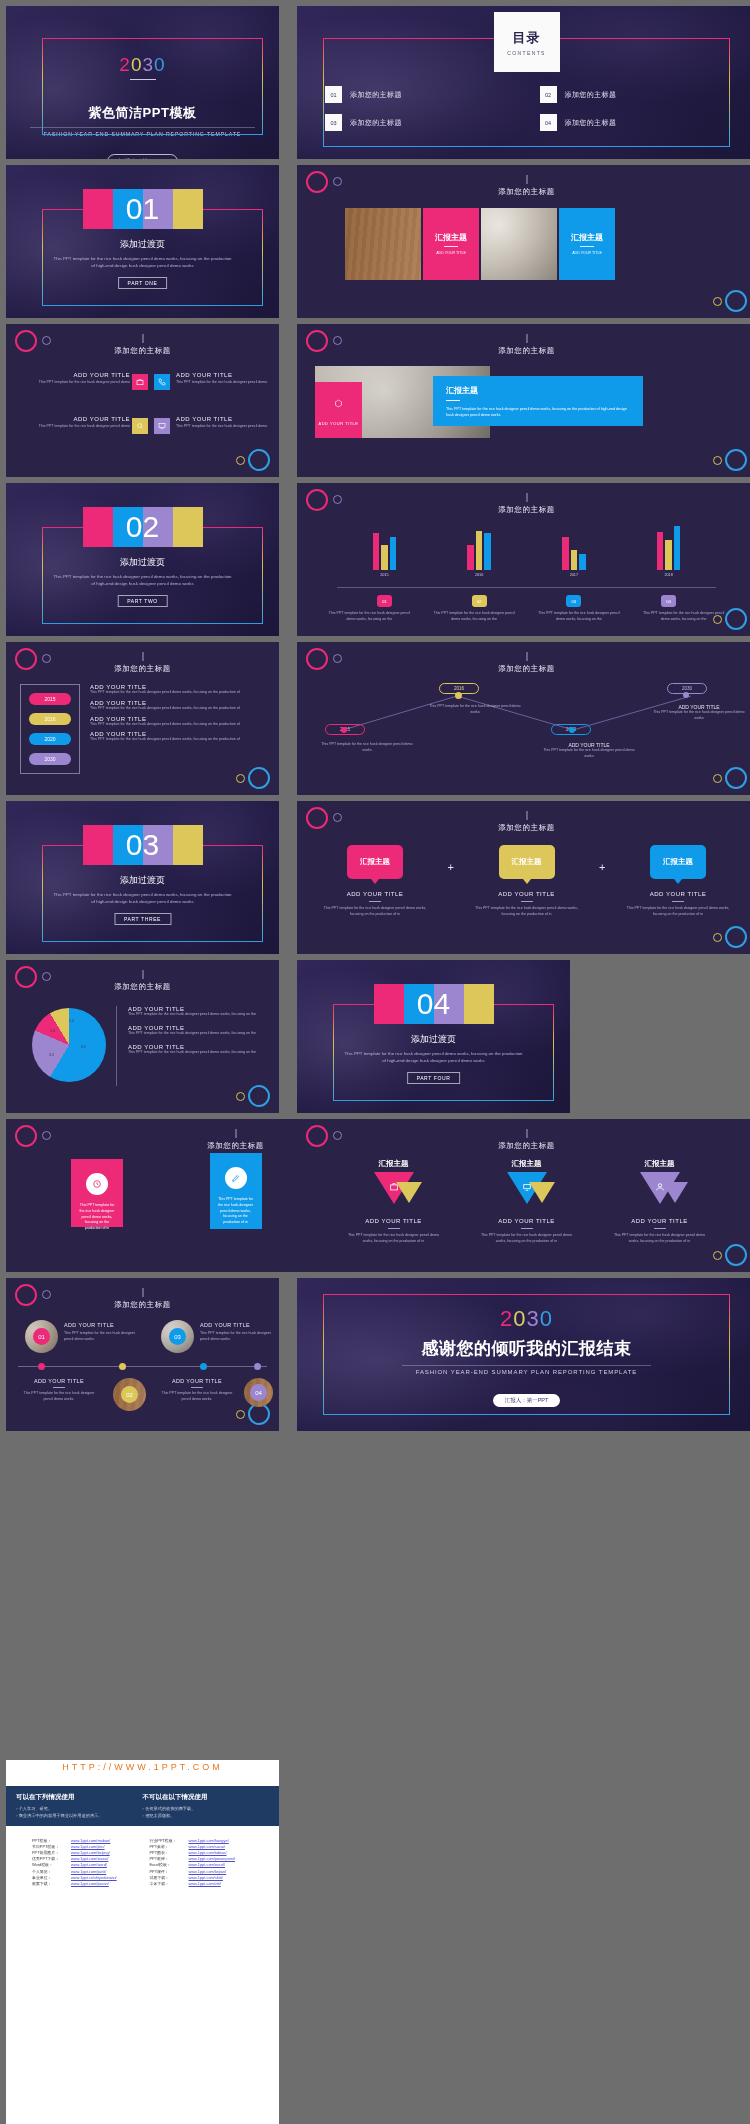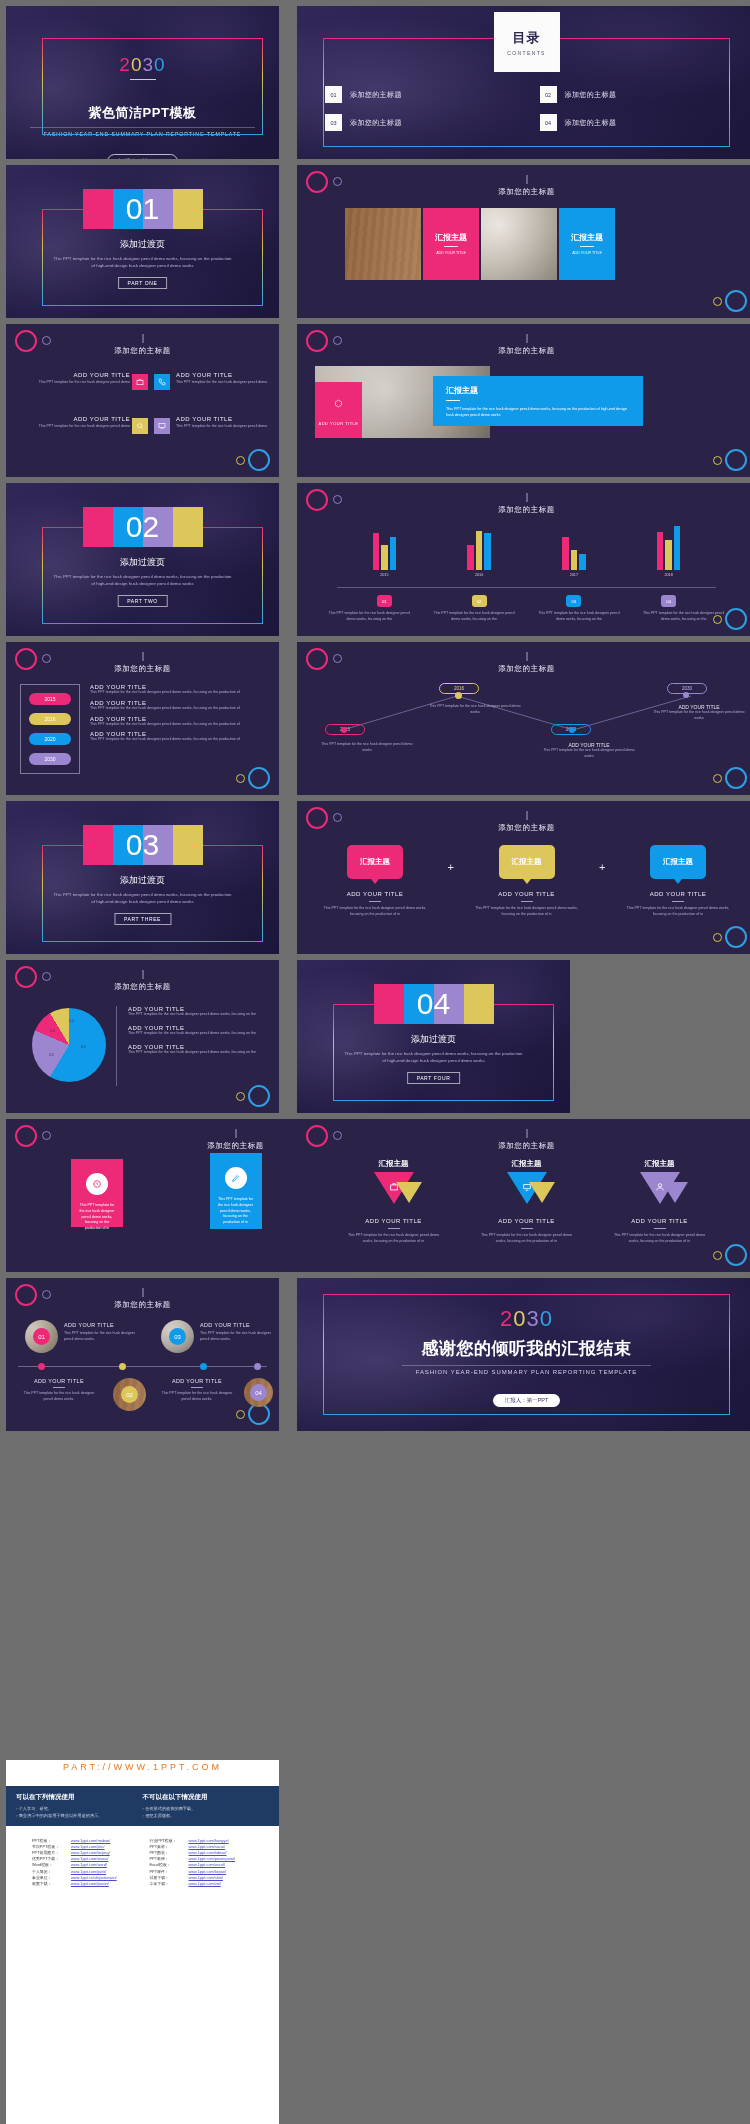--- a/index.html
+++ b/index.html
@@ -776,21 +776,21 @@
       <div class="cv-subwrap"><div class="cv-sub" style="font-size:6px;">FASHION  YEAR-END  SUMMARY  PLAN  REPORTING  TEMPLATE</div></div>
       <div class="cv-pillwrap" style="margin-top:10px;">
         <span style="display:inline-block;background:#fff;color:#3a3360;font-size:5.5px;border-radius:9px;padding:3px 12px;">汇报人：第一PPT</span>
       </div>
     </div>
   </div>
 
 </div>
 
 <div class="brandbox" style="height:364px;">
-  <div class="brand-url">PART://WWW.1PPT.COM</div>
+  <div class="brand-url">HTTP://WWW.1PPT.COM</div>
   <div class="brand-strip">
     <div class="bs-col">
       <div class="bs-h">可以在下列情况使用</div>
       <div class="bs-li">◦ <span>个人学习、研究。</span></div>
       <div class="bs-li">◦ <span>商业演示中的内容用于商业以外用途的演示。</span></div>
     </div>
     <div class="bs-col">
       <div class="bs-h">不可以在以下情况使用</div>
       <div class="bs-li">◦ <span>任何形式的收费的商下载。</span></div>
       <div class="bs-li">◦ <span>侵犯太原版权。</span></div>

